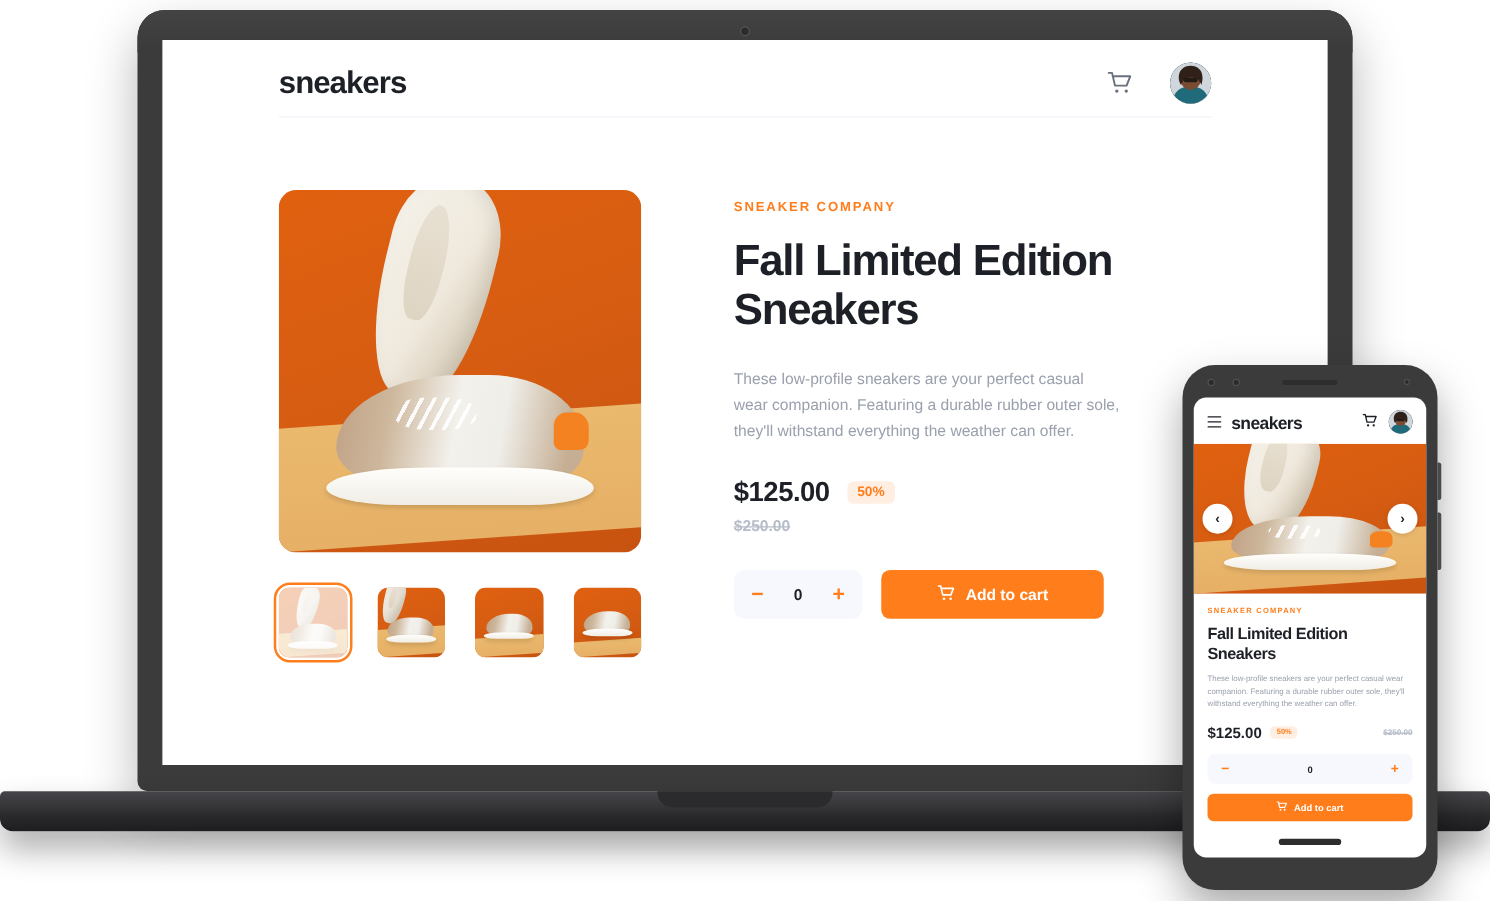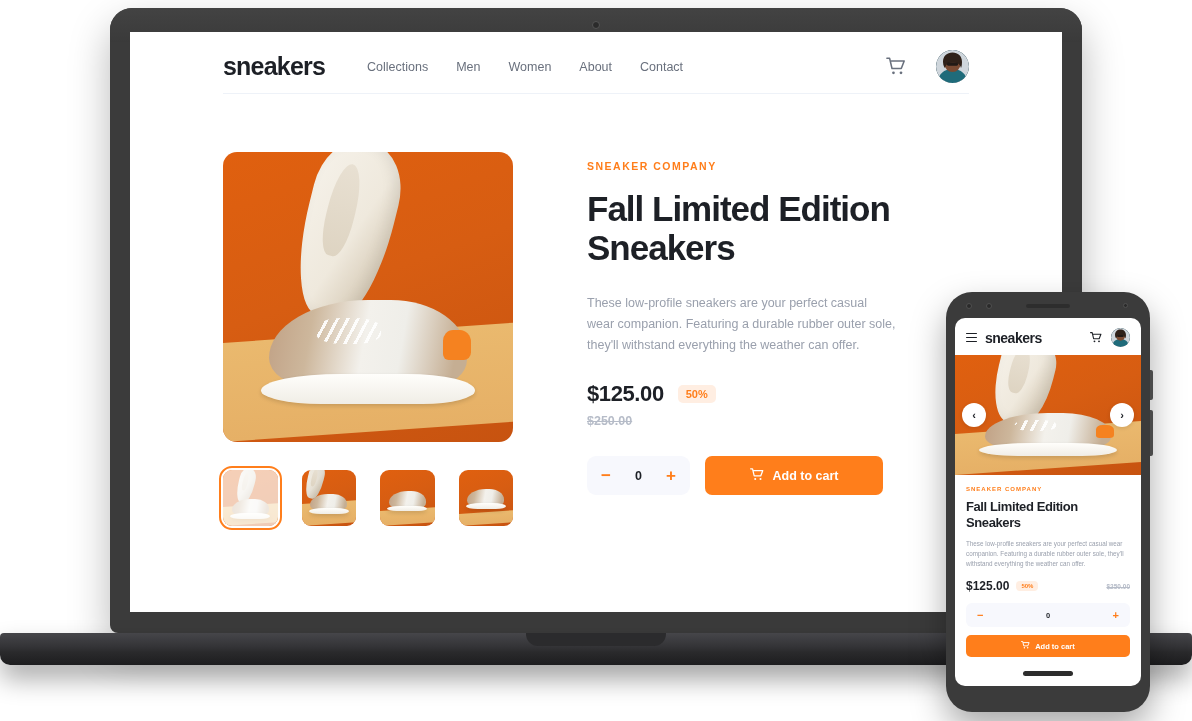--- a/index.html
+++ b/index.html
@@ -446,27 +446,20 @@
 
   <div class="laptop">
     <div class="laptop-lid"></div>
     <div class="webcam"></div>
 
     <div class="laptop-screen">
       <div class="page">
 
         <div class="navbar">
           <div class="brand">sneakers</div>
-          <div class="nav-links">
-            <span class="nav-link">Collections</span>
-            <span class="nav-link">Men</span>
-            <span class="nav-link">Women</span>
-            <span class="nav-link">About</span>
-            <span class="nav-link">Contact</span>
-          </div>
           <div class="nav-right">
             <span class="cart-btn">
               <svg width="20" height="19" viewBox="0 0 22 20" fill="none">
                 <path d="M1 1h3l2.6 11.2h10.2L20 4H6" stroke="#69707d" stroke-width="1.7" stroke-linecap="round" stroke-linejoin="round"></path>
                 <circle cx="8.2" cy="17" r="1.5" fill="#69707d"></circle>
                 <circle cx="16.5" cy="17" r="1.5" fill="#69707d"></circle>
               </svg>
             </span>
             <span class="avatar">
               <svg width="33" height="33" viewBox="0 0 33 33">

